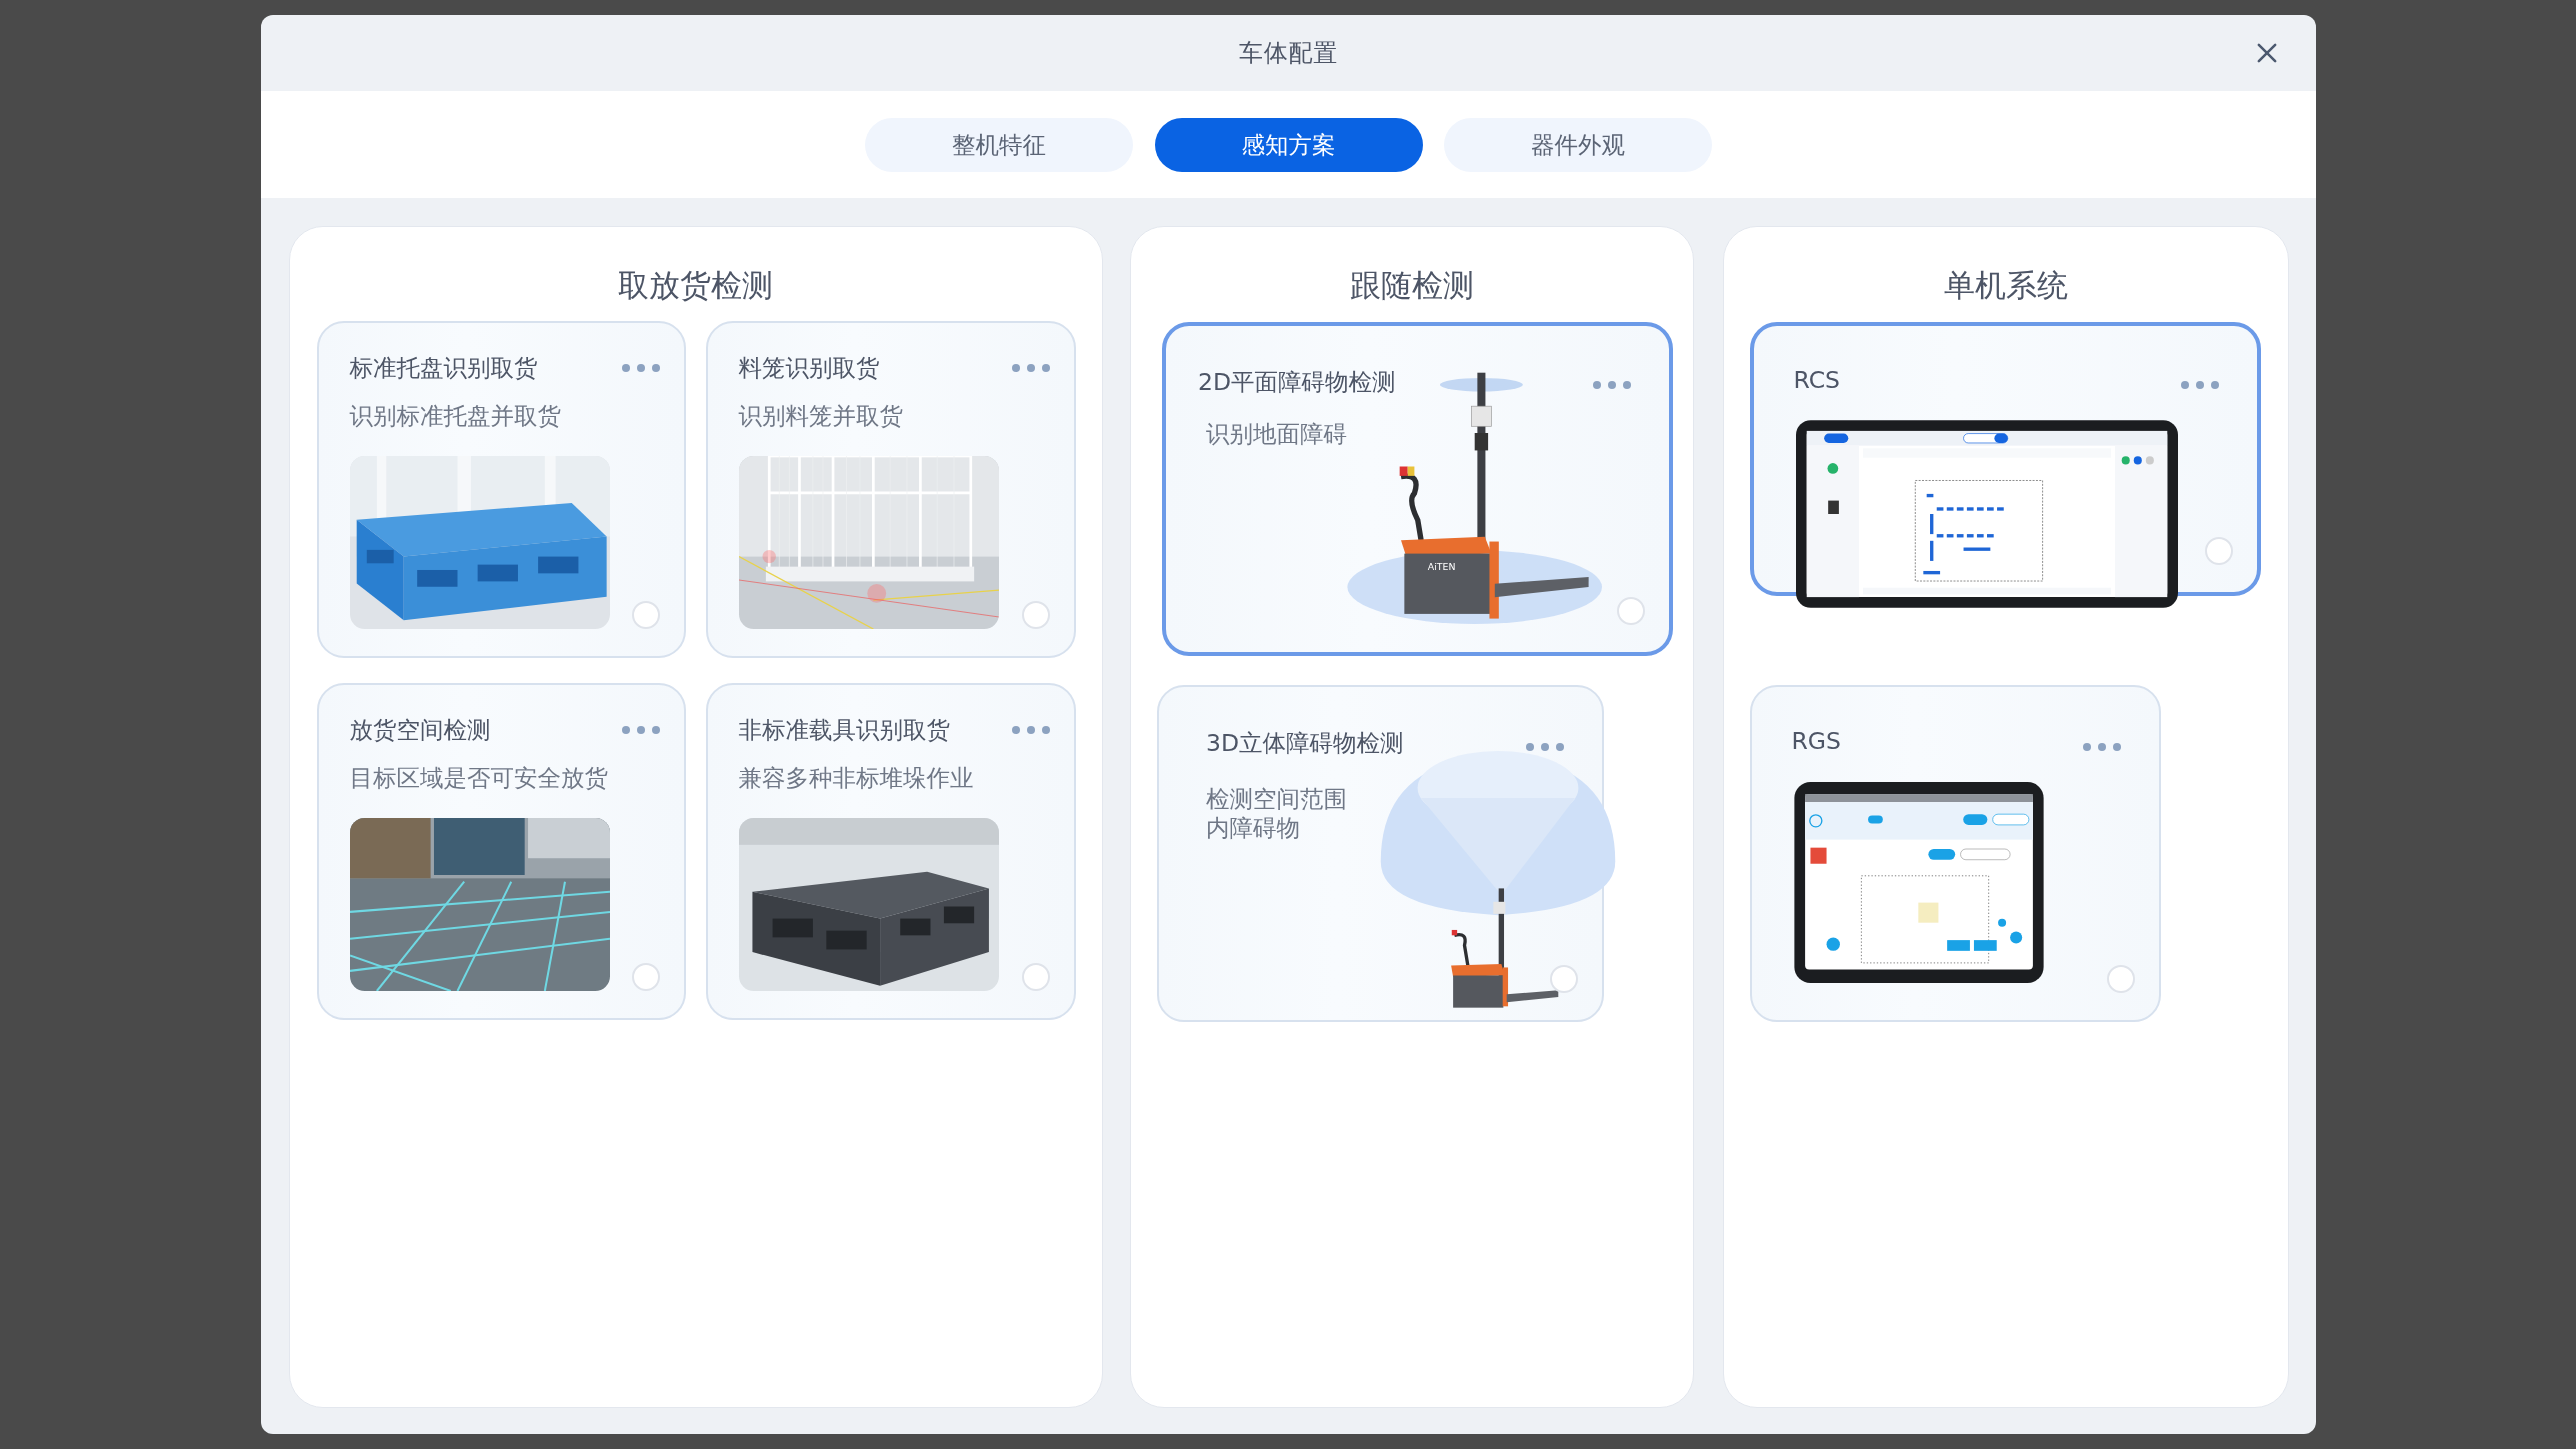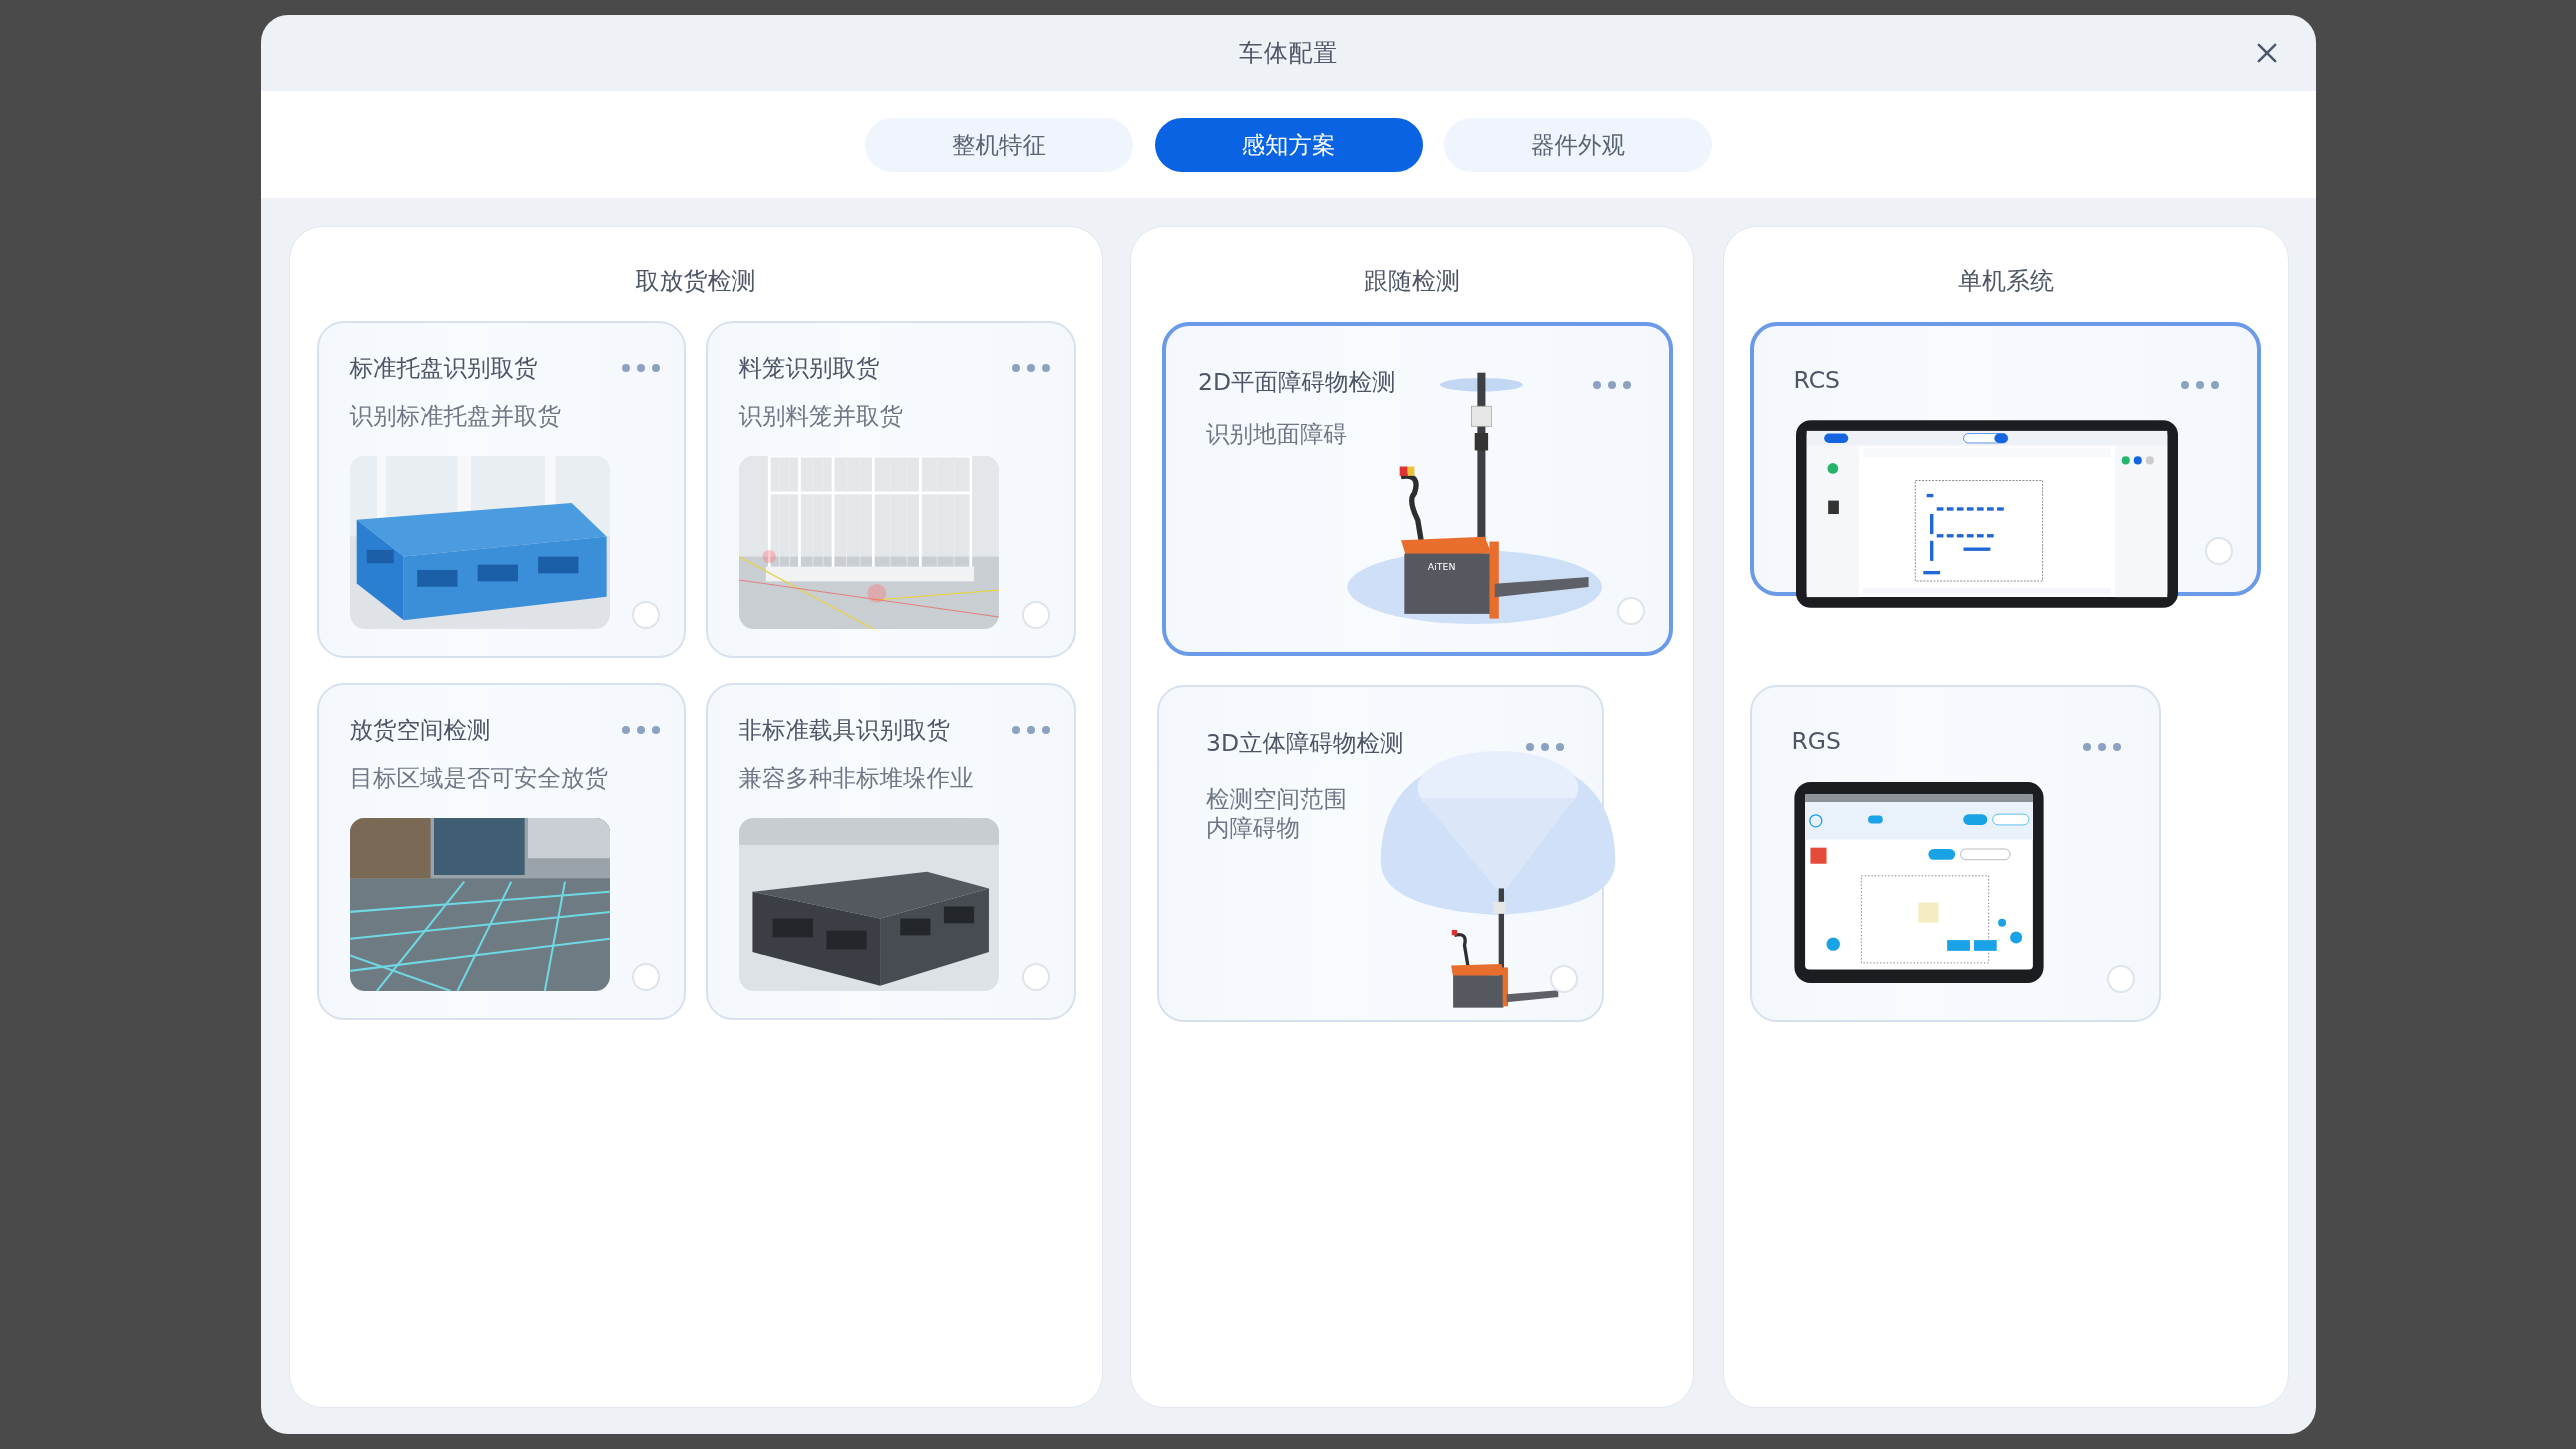--- a/index.html
+++ b/index.html
@@ -1,34 +1,34 @@
 <!DOCTYPE html>
 <html style="font-size:10.7px"><head>
 <meta charset="utf-8">
 <style>
   * { box-sizing: border-box; margin: 0; padding: 0; }
   html, body { width: 2576px; height: 1449px; overflow: hidden; }
   body { background: #4a4a4a; font-family: "DejaVu Sans", "Liberation Sans", sans-serif; color: #5b6475; position: relative; }
 
-  .modal { position: absolute; left: 261px; top: 14.8px; width: 2055px; height: 1419px; background: #eef1f5; border-radius: 27px; overflow: hidden; }
+  .modal { position: absolute; left: 261px; top: 14.8px; width: 2055px; height: 1419px; background: #eef1f5; border-radius: 12px; overflow: hidden; }
   .modal-header { position: absolute; left: 0; top: 0; width: 100%; height: 76px; display: flex; align-items: center; justify-content: center; }
   .modal-title { font-size: 24px; color: #4d5566; letter-spacing: 0.7px; }
   .close-btn { position: absolute; right: 35px; top: 24px; width: 28px; height: 28px; cursor: pointer; }
   .close-btn svg { width: 100%; height: 100%; }
 
   .tab-strip { position: absolute; left: 0; top: 76px; width: 100%; height: 107px; background: #ffffff; }
   .tabs { position: absolute; left: 604px; top: 27px; display: flex; gap: 21.5px; }
   .tab { width: 268px; height: 54px; border-radius: 27px; background: #f0f5fd; color: #5b6475; font-size: 23.5px; display: flex; align-items: center; justify-content: center; cursor: pointer; }
   .tab.active { background: #0a63e3; color: #ffffff; }
 
   .column { position: absolute; top: 211px; height: 1182px; background: #ffffff; border: 1.3px solid #e3e7ee; border-radius: 34px; }
   .col-1 { left: 27.5px; width: 814px; }
   .col-2 { left: 869px; width: 564px; }
   .col-3 { left: 1462px; width: 566px; }
-  .col-title { position: absolute; top: 38px; left: 0; width: 100%; text-align: center; font-size: 24px; color: #4d5566; }
+  .col-title { position: absolute; top: 38px; left: 0; width: 100%; text-align: center; font-size: 31px; color: #4d5566; }
 
   .card { position: absolute; background: linear-gradient(90deg, #f4f8fc 0%, #f8fbfe 40%, #f4f8fc 100%); border: 2px solid #d7e1ee; border-radius: 27px; }
   .card.selected { border: 4px solid #6b9ae8; }
   .card-title { position: absolute; left: 31px; top: 29.5px; font-size: 23.5px; color: #4d5566; white-space: nowrap; }
   .card-desc { position: absolute; left: 31px; top: 79px; font-size: 23.5px; color: #6f7786; line-height: 29.5px; }
   .more-btn { position: absolute; right: 24px; top: 40px; width: 38px; height: 10.7px; display: flex; justify-content: space-between; align-items: center; cursor: pointer; }
   .more-btn span { width: 8px; height: 8px; border-radius: 50%; background: #8ca2c0; display: block; }
   .radio { position: absolute; right: 24px; bottom: 27px; width: 28px; height: 28px; border-radius: 50%; border: 2px solid #dfe3ea; background: #ffffff; cursor: pointer; }
 
   .thumb { position: absolute; left: 31px; top: 133px; width: 260px; height: 173px; border-radius: 14.8px; overflow: hidden; }

